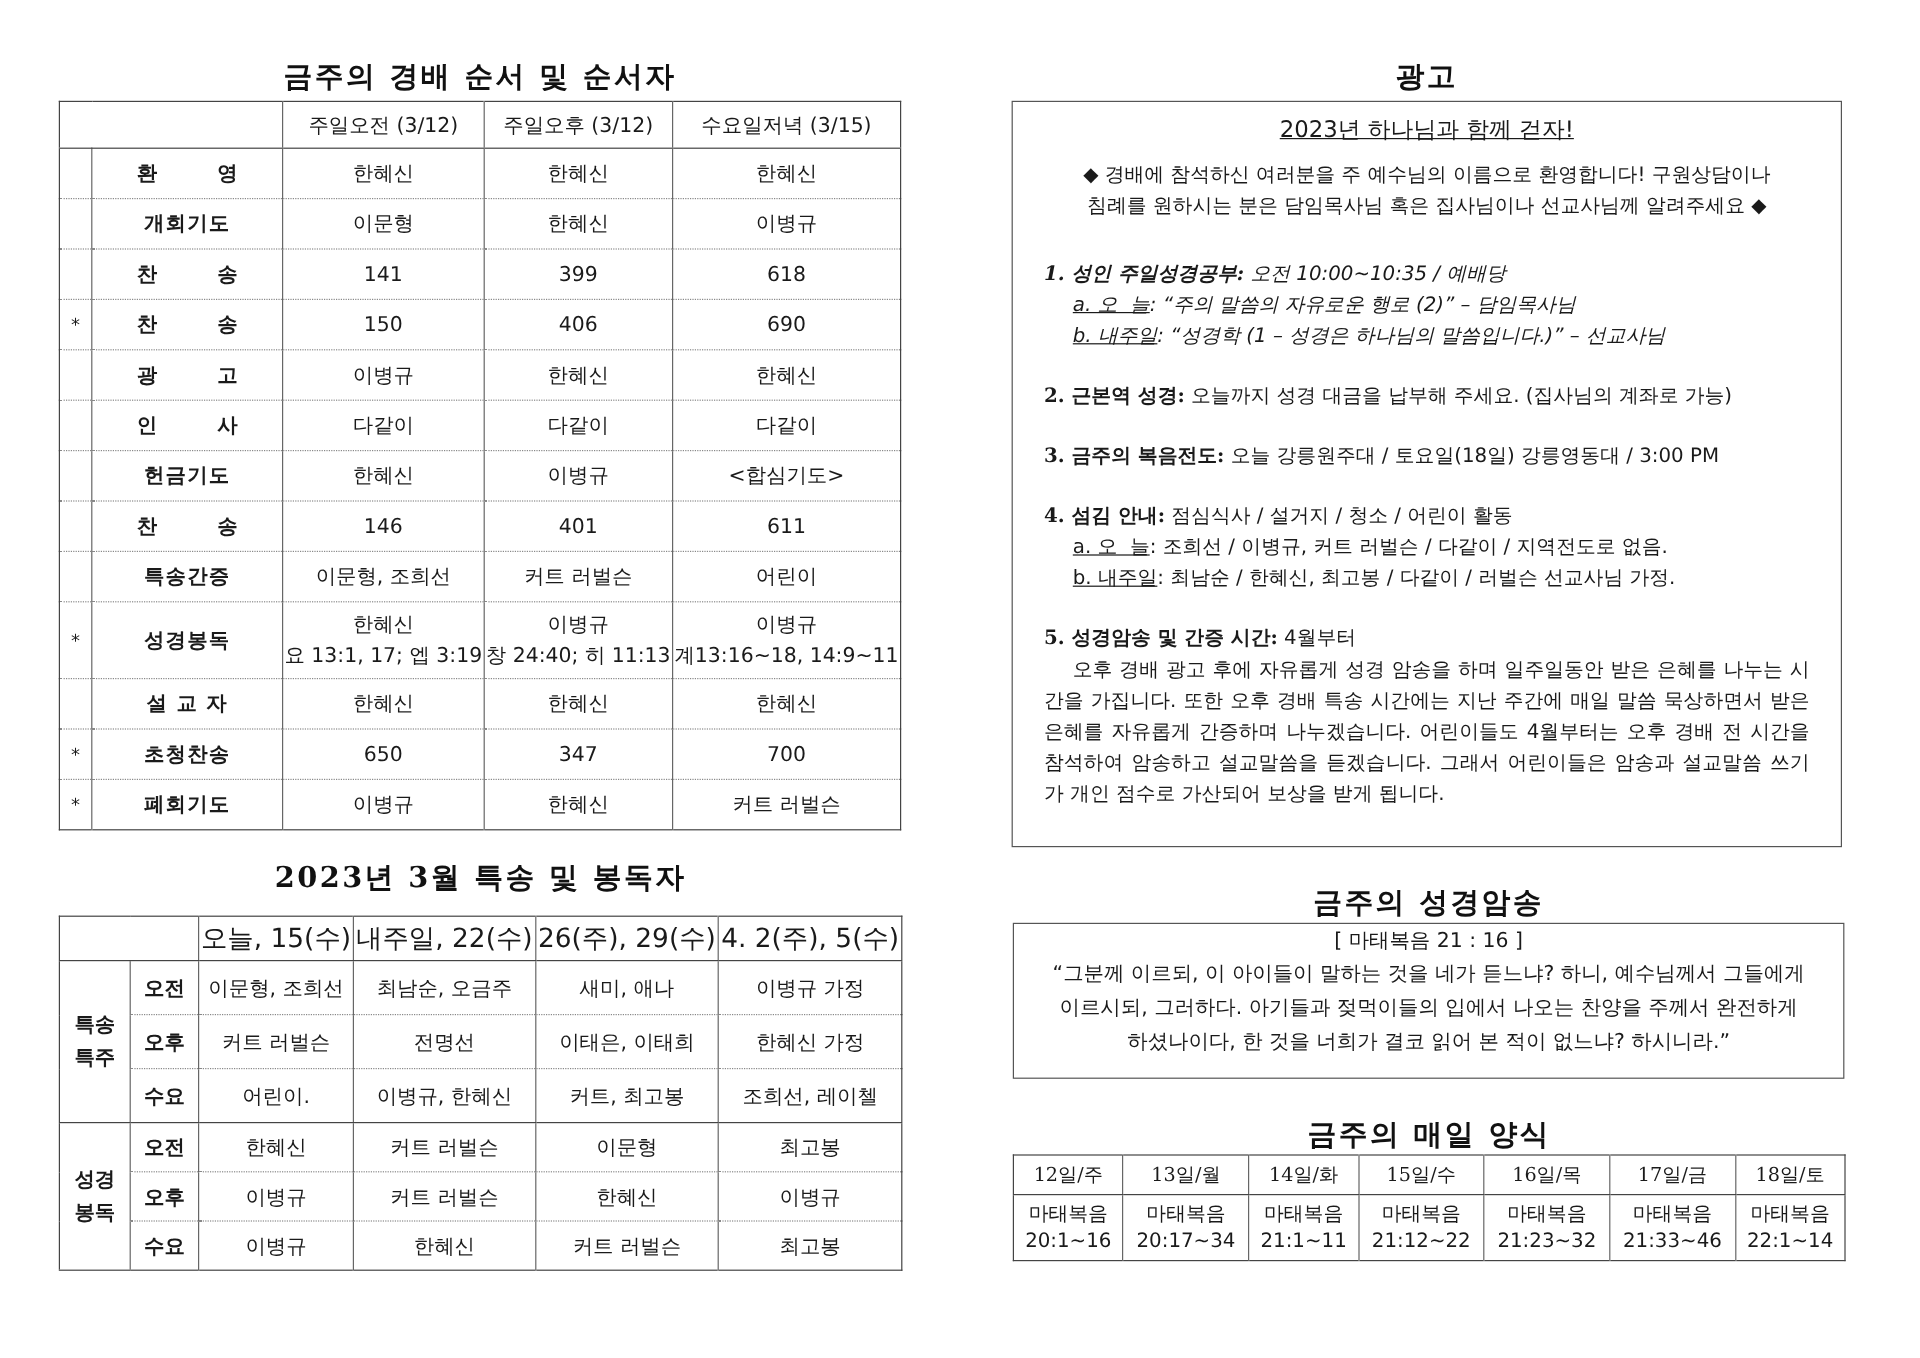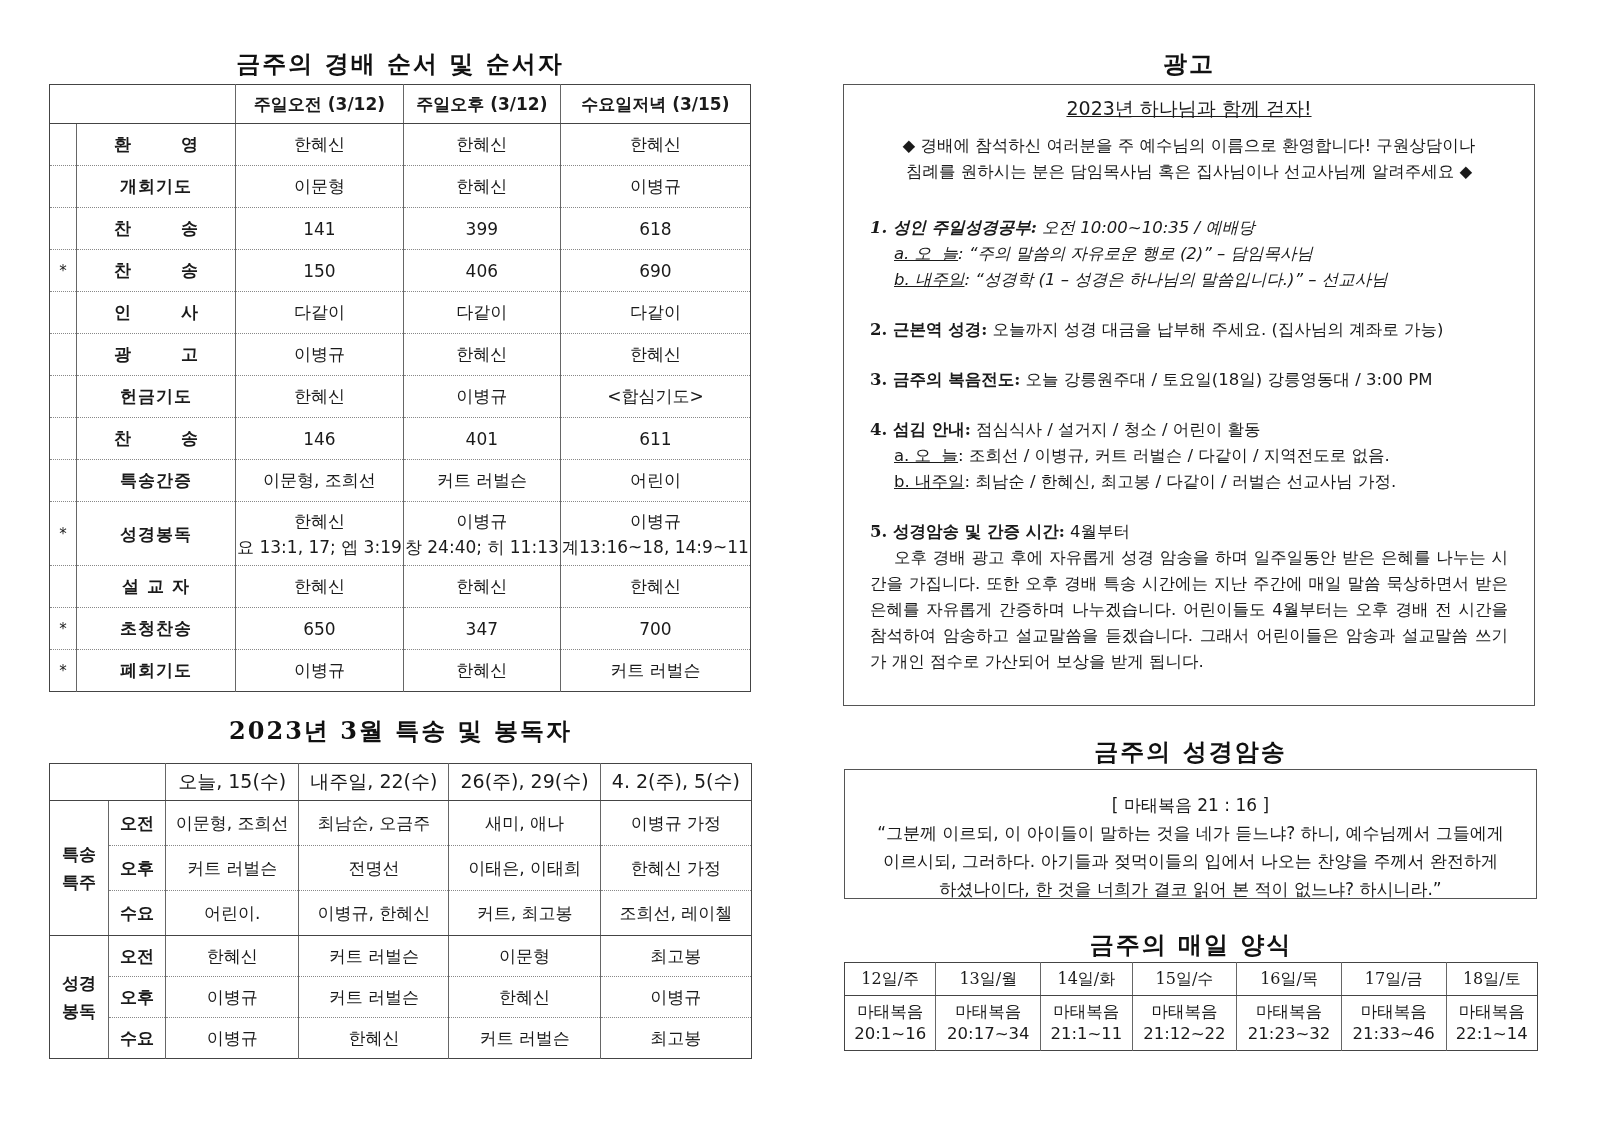--- a/index.html
+++ b/index.html
@@ -12,32 +12,32 @@
     position: absolute; text-align: center; font-family: "DejaVu Serif", "Liberation Serif", serif;
     font-size: 24px; font-weight: bold; letter-spacing: 2px; color: #111;
   }
   table { border-collapse: collapse; position: absolute; }
   td, th {
     font-weight: normal; text-align: center; font-size: 17px; color: #1a1a1a;
     padding: 0; vertical-align: middle;
   }
   
   #order-table { left: 49px; top: 84px; width: 702px; border: 1.5px solid #444; }
-  #order-table th { height: 38px; border-bottom: 1.5px solid #444; border-left: 1px solid #666; font-weight: bold; }
+  #order-table th { height: 38px; border-bottom: 1.5px solid #444; border-left: 1px solid #666; }
   #order-table td { border-left: 1px solid #666; border-bottom: 1px dotted #888; }
   #order-table tr.r td { height: 41px; }
   #order-table tr.r.tall td { height: 63px; line-height: 26px; }
   #order-table td.star { width: 26px; font-size: 15px; border-left: none; }
   #order-table td.lbl { width: 136px; font-weight: bold; letter-spacing: 1px; text-align: center; }
   #order-table td.lbl.spaced { letter-spacing: 22px; padding-left: 22px; }
   #order-table tr:last-child td { border-bottom: none; }
 
   
   #special-table { left: 49px; top: 763px; width: 703px; border: 1.5px solid #444; }
-  #special-table th { height: 36px; border-bottom: 1.5px solid #444; border-left: 1px solid #666; font-size: 19px; }
+  #special-table th { height: 36px; border-bottom: 1.5px solid #444; border-left: 1px solid #666; font-size: 22px; }
   #special-table td { border-left: 1px solid #666; border-bottom: 1px dotted #888; height: 44px; }
   #special-table td.grp { width: 58px; font-weight: bold; line-height: 28px; border-bottom: 1.5px solid #444; }
   #special-table td.sub { width: 56px; font-weight: bold; }
   #special-table tr.grp-end td { border-bottom: 1.5px solid #444; }
   #special-table tr:last-child td { border-bottom: none; }
   #special-table tr.s2 td { height: 40px; }
 
   
   #ads-box {
     position: absolute; left: 843px; top: 84px; width: 692px; height: 622px;
@@ -50,21 +50,21 @@
   .ad-item.first { margin-top: 30px; font-style: italic; }
   .ad-title { font-family: "DejaVu Serif", "Liberation Serif", serif; font-weight: bold; }
   .ad-sub { padding-left: 24px; }
   .ad-sub .tag { text-decoration: underline; }
   .ad-para { text-indent: 24px; text-align: justify; }
 
   
   #verse-box {
     position: absolute; left: 844px; top: 769px; width: 693px; height: 130px;
     border: 1.5px solid #555; box-sizing: border-box; text-align: center;
-    font-size: 17px; line-height: 28px; padding-top: 21px;
+    font-size: 17px; line-height: 28px; padding-top: 0;
   }
 
   
   #daily-table { left: 844px; top: 962px; width: 694px; border: 1.5px solid #444; }
   #daily-table th { height: 32px; border-left: 1px solid #666; border-bottom: 1.5px solid #444; font-size: 16px; font-family: "DejaVu Serif", "Liberation Serif", serif; }
   #daily-table td { border-left: 1px solid #666; height: 54px; font-size: 16.5px; line-height: 22px; }
 </style>
 </head>
 <body>
 
@@ -126,42 +126,42 @@
         </td>
         <td>
           <div>406</div>
         </td>
         <td>
           <div>690</div>
         </td>
       </tr>
       <tr class="r">
         <td class="star"></td>
+        <td class="lbl spaced">광 고</td>
+        <td>
+          <div>이병규</div>
+        </td>
+        <td>
+          <div>한혜신</div>
+        </td>
+        <td>
+          <div>한혜신</div>
+        </td>
+      </tr>
+      <tr class="r">
+        <td class="star"></td>
         <td class="lbl spaced">인 사</td>
         <td>
           <div>다같이</div>
         </td>
         <td>
           <div>다같이</div>
         </td>
         <td>
           <div>다같이</div>
-        </td>
-      </tr>
-      <tr class="r">
-        <td class="star"></td>
-        <td class="lbl spaced">광 고</td>
-        <td>
-          <div>이병규</div>
-        </td>
-        <td>
-          <div>한혜신</div>
-        </td>
-        <td>
-          <div>한혜신</div>
         </td>
       </tr>
       <tr class="r">
         <td class="star"></td>
         <td class="lbl">헌금기도</td>
         <td>
           <div>한혜신</div>
         </td>
         <td>
           <div>이병규</div>

